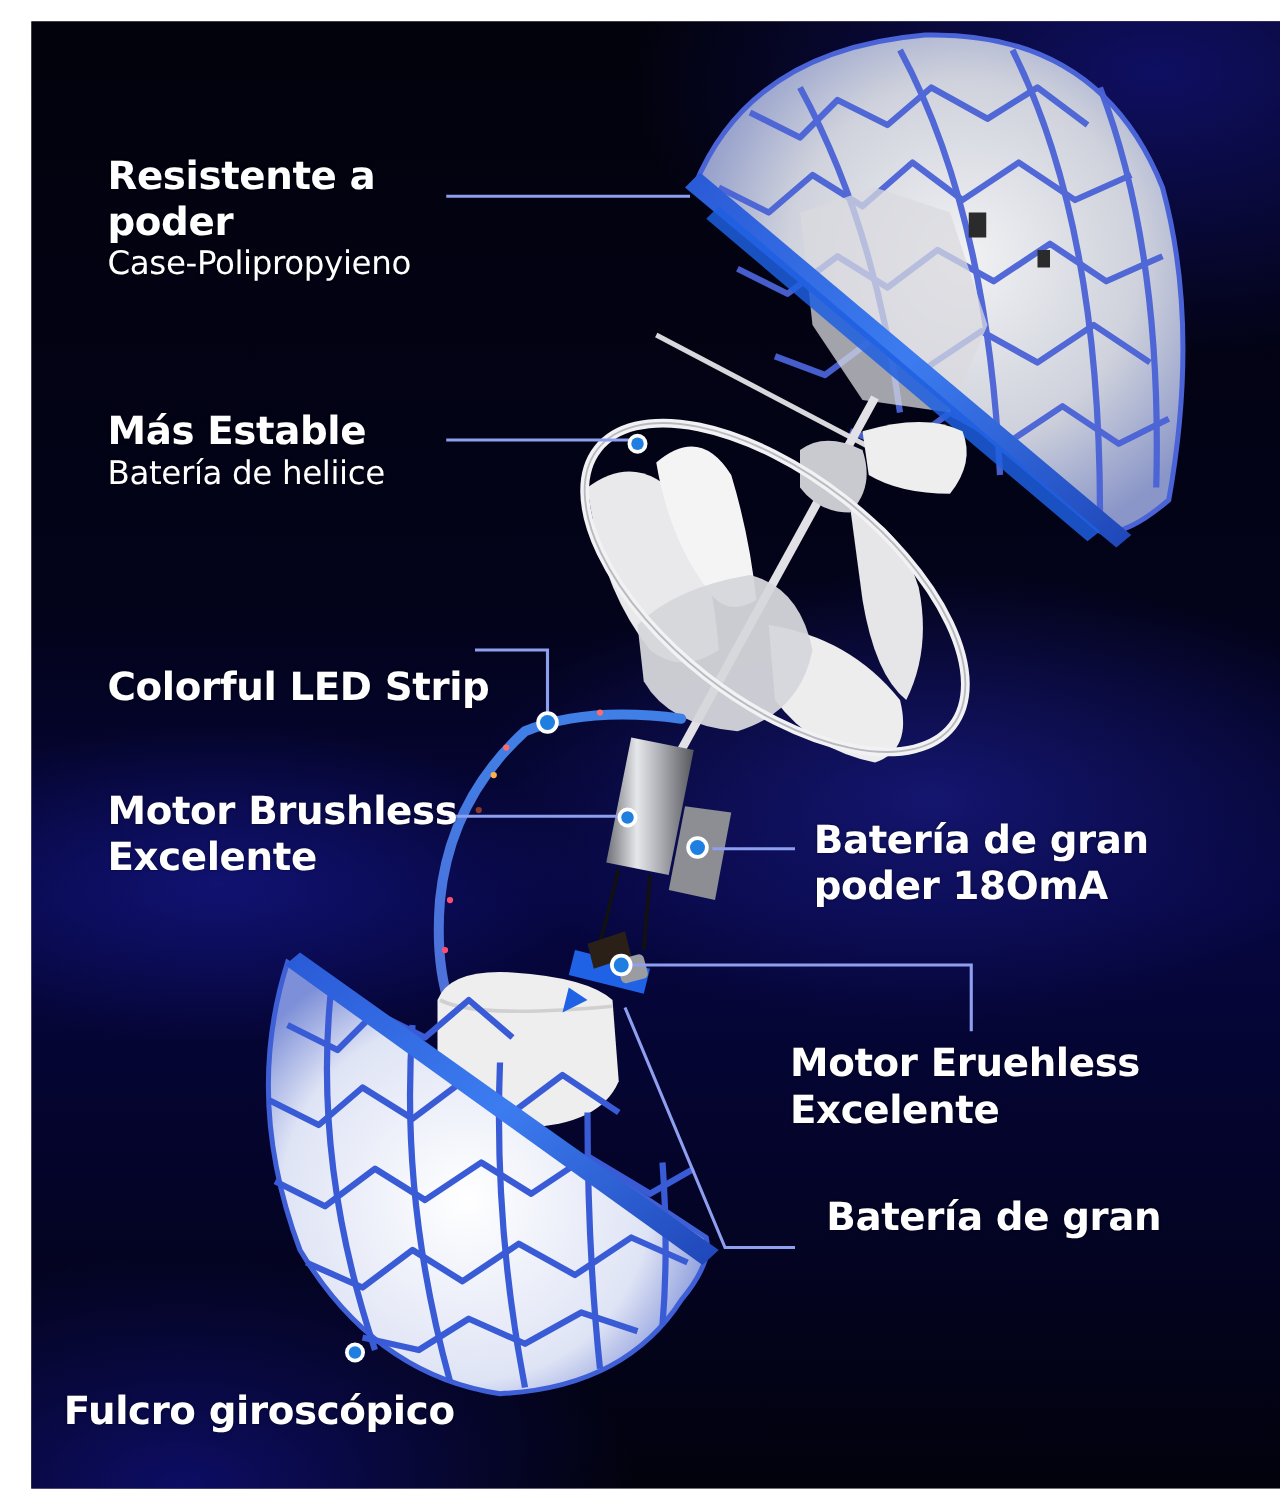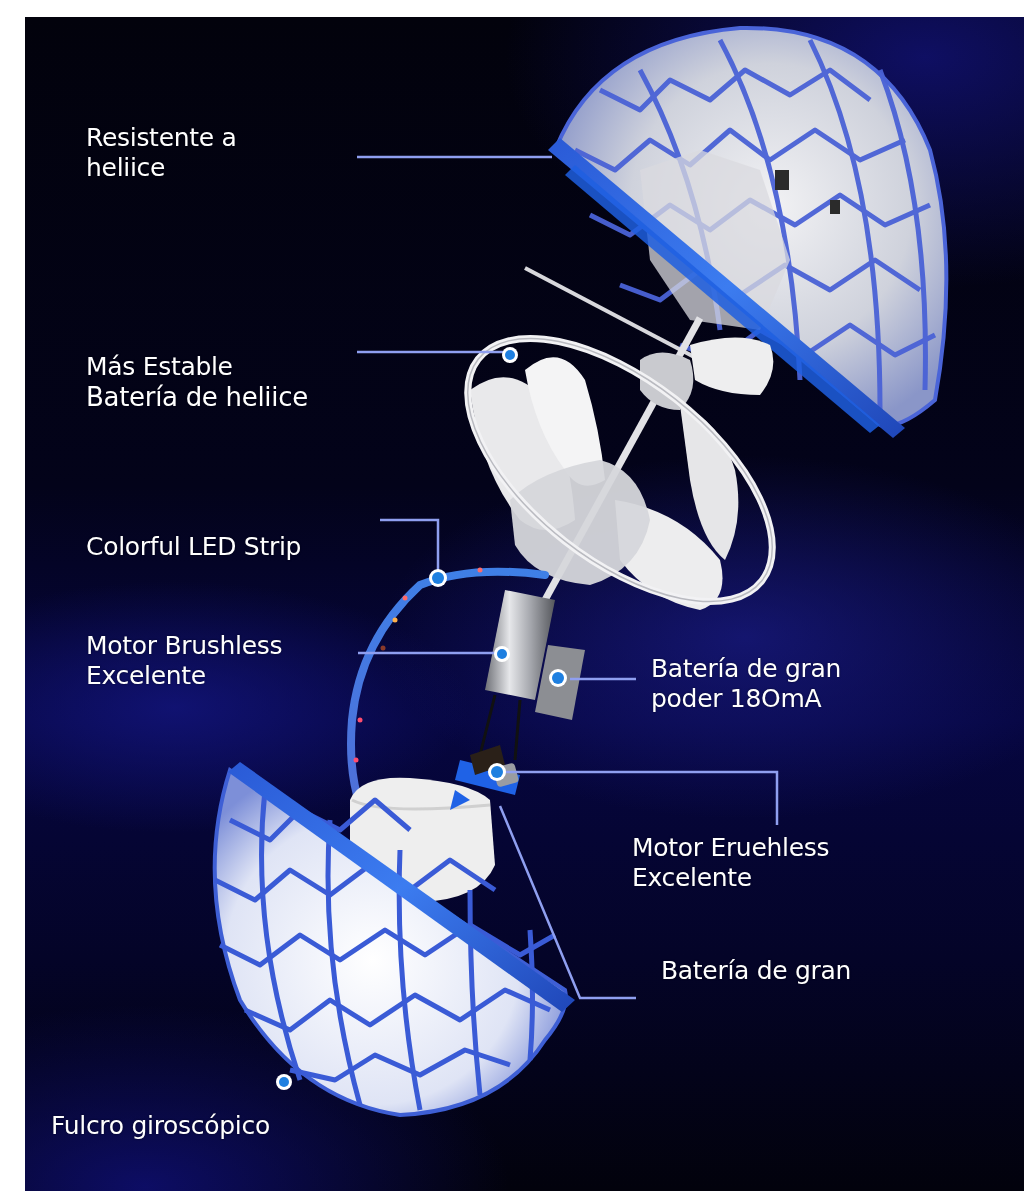--- a/index.html
+++ b/index.html
@@ -15,21 +15,21 @@
     overflow: hidden;
   }
   .graphic { position: absolute; left: 0; top: 0; width: 1024px; height: 1191px; }
   .label {
     position: absolute; color: #ffffff;
     font-family: "DejaVu Sans", sans-serif;
     line-height: 1.18; letter-spacing: -0.3px;
     text-shadow: 0 0 2px rgba(0,0,0,0.6);
     white-space: nowrap;
   }
-  .label .title { font-size: 25px; font-weight: 400; display: block; }
+  .label .title { font-size: 31px; font-weight: 700; display: block; }
   .label .sub { font-size: 26px; display: block; }
 </style>
 </head>
 <body>
 
 <div class="panel"></div>
 
 <svg class="graphic" viewBox="0 0 1024 1191" xmlns="http://www.w3.org/2000/svg">
   <defs>
     <radialGradient id="domeFill" cx="55%" cy="45%" r="60%">
@@ -180,24 +180,25 @@
       </g>
     <g>
         <circle cx="284" cy="1082" r="8" fill="#ffffff"></circle>
         <circle cx="284" cy="1082" r="5" fill="#1e7fe0"></circle>
       </g>
   </g>
 </svg>
 
 <div class="label" style="left:86px; top:123px;">
   <span class="title">Resistente a</span>
-  <span class="title">heliice</span>
-</div>
-
-<div class="label" style="left:86px; top:352px;">
+  <span class="title">poder</span>
+  <span class="sub">Case-Polipropyieno</span>
+</div>
+
+<div class="label" style="left:86px; top:327px;">
   <span class="title">Más Estable</span>
   <span class="sub">Batería de heliice</span>
 </div>
 
 <div class="label" style="left:86px; top:532px;">
   <span class="title">Colorful LED Strip</span>
 </div>
 
 <div class="label" style="left:86px; top:631px;">
   <span class="title">Motor Brushless</span>

